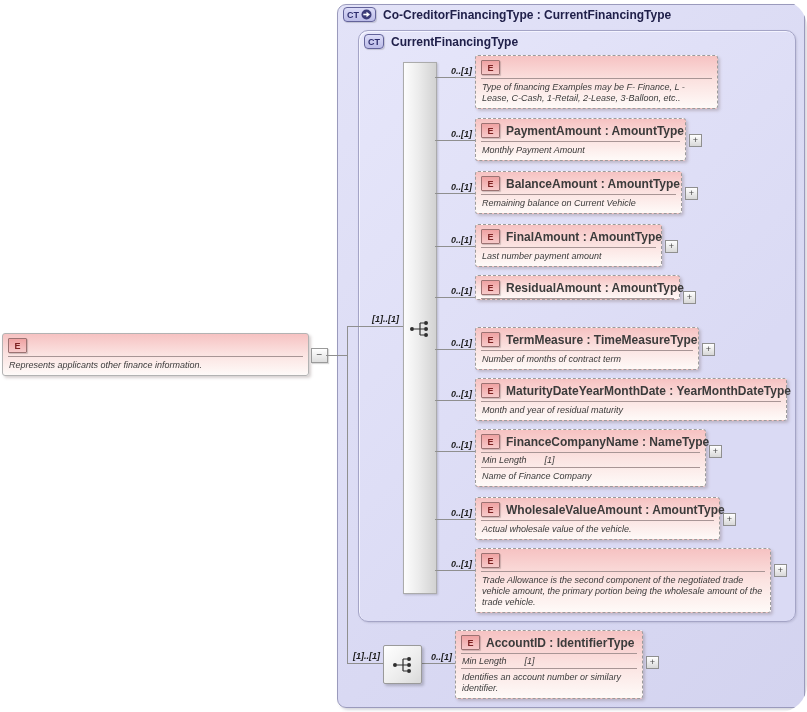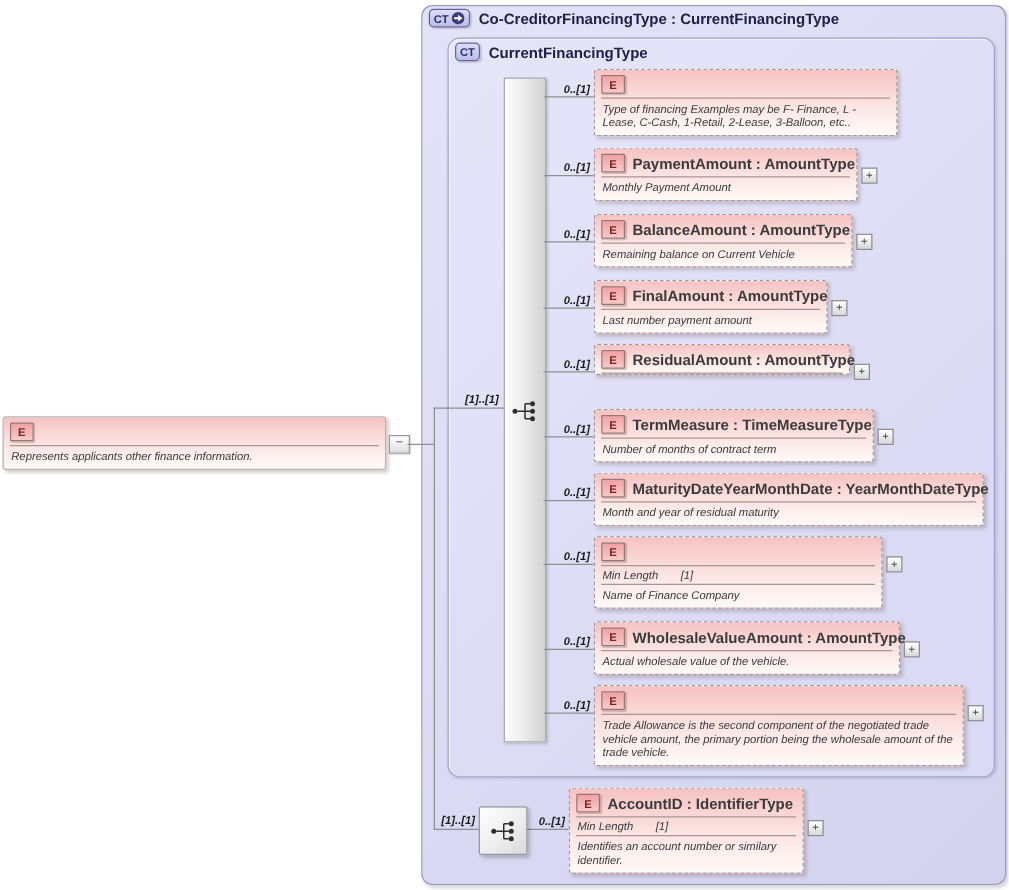--- a/index.html
+++ b/index.html
@@ -1,17 +1,17 @@
 <!DOCTYPE html>
 <html><head>
 <meta charset="utf-8">
 <style>
   html,body{margin:0;padding:0;background:#ffffff;}
   #canvas{position:relative;width:807px;height:712px;background:#ffffff;overflow:hidden;
-          font-family:"Liberation Sans",sans-serif;}
+          font-family:"Liberation Sans",sans-serif;border-radius:27px;}
 
   
   .outer-box{position:absolute;left:337px;top:4px;width:466px;height:702px;
              background:linear-gradient(135deg,#e3e3f8 0%,#d9d9f3 60%,#d3d3ef 100%);
              border:1px solid #9a9abc;border-radius:9px;box-shadow:2px 2px 3px rgba(90,90,120,.25);}
   .inner-box{position:absolute;left:358px;top:30px;width:436px;height:590px;
              background:linear-gradient(135deg,#e6e6fa 0%,#dadaf4 70%);
              border:1px solid #a4a4c6;border-radius:10px;
              box-shadow:inset 1px 1px 0 #f4f4ff,1px 1px 2px rgba(90,90,120,.2);}
   .hdr{position:absolute;display:flex;align-items:center;gap:7px;white-space:nowrap;
@@ -228,20 +228,21 @@
         </div>
       <div class="el-sep"></div>
       <div class="el-ann">Month and year of residual maturity</div>
     </div>
   </div>
 
   <div class="el-row" style="left:475px;top:429px;width:231px;">
     <div class="el-box">
       <div class="el-title">
           <span class="e-badge">E</span>
+        <span>FinanceCompanyName : NameType</span>
         </div>
       <div class="el-sep"></div>
       <div class="el-facet">
         <span>Min Length</span>
         <span>[1]</span>
       </div>
       <div class="el-sep"></div>
       <div class="el-ann">Name of Finance Company</div>
     </div>
     <span class="plus-box">+</span>

